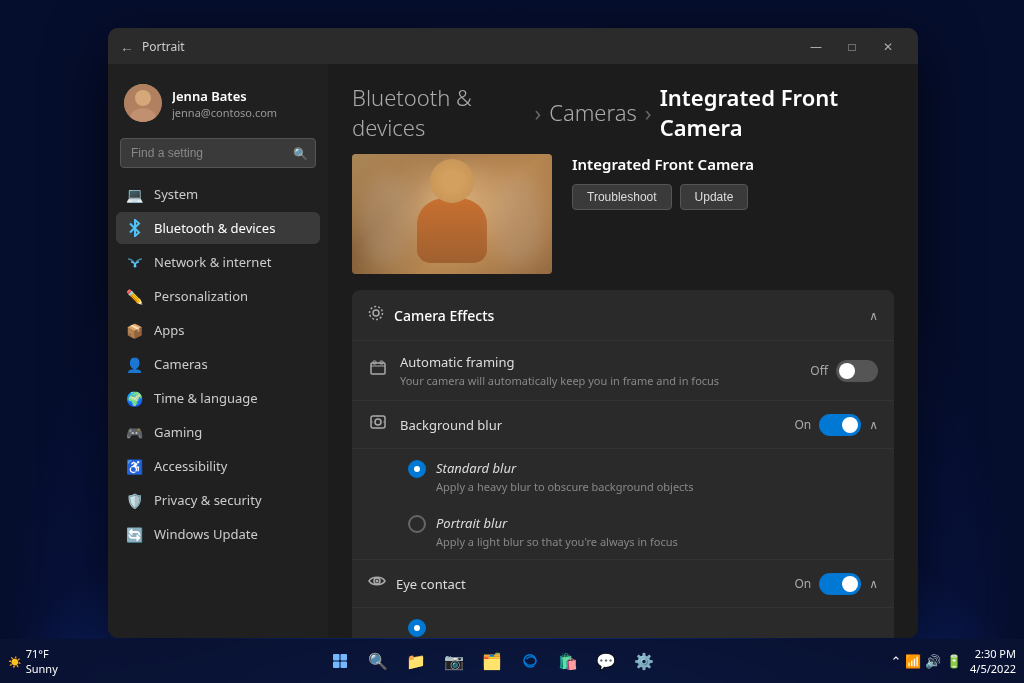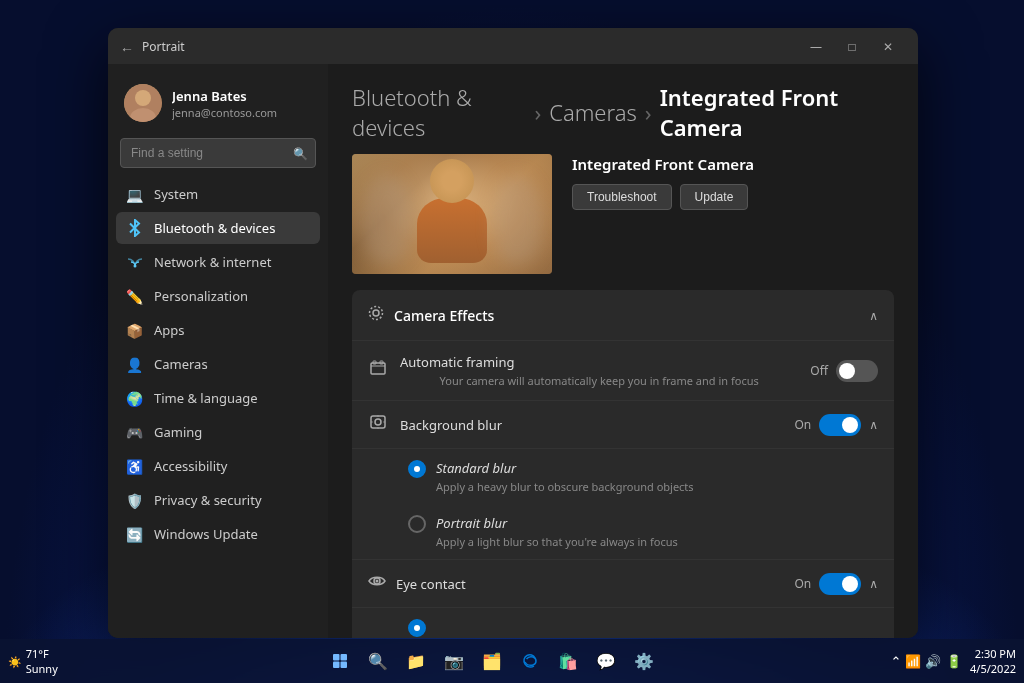--- a/index.html
+++ b/index.html
@@ -375,21 +375,21 @@
     .setting-row {
       display: flex;
       align-items: center;
       padding: 12px 16px 12px 48px;
       gap: 12px;
       border-top: 1px solid #333;
     }
     .setting-row-icon { color: #aaa; font-size: 16px; width: 20px; text-align: center; flex-shrink: 0; margin-left: -32px; }
     .setting-text { flex: 1; }
     .setting-label { color: #ddd; font-size: 13px; }
-    .setting-desc { color: #888; font-size: 11px; margin-top: 2px; text-align: center; }
+    .setting-desc { color: #888; font-size: 11px; margin-top: 2px; }
     .setting-control { display: flex; align-items: center; gap: 8px; }
     .toggle-label { color: #aaa; font-size: 12px; }
 
     
     .toggle {
       width: 42px;
       height: 22px;
       border-radius: 11px;
       position: relative;
       cursor: pointer;

